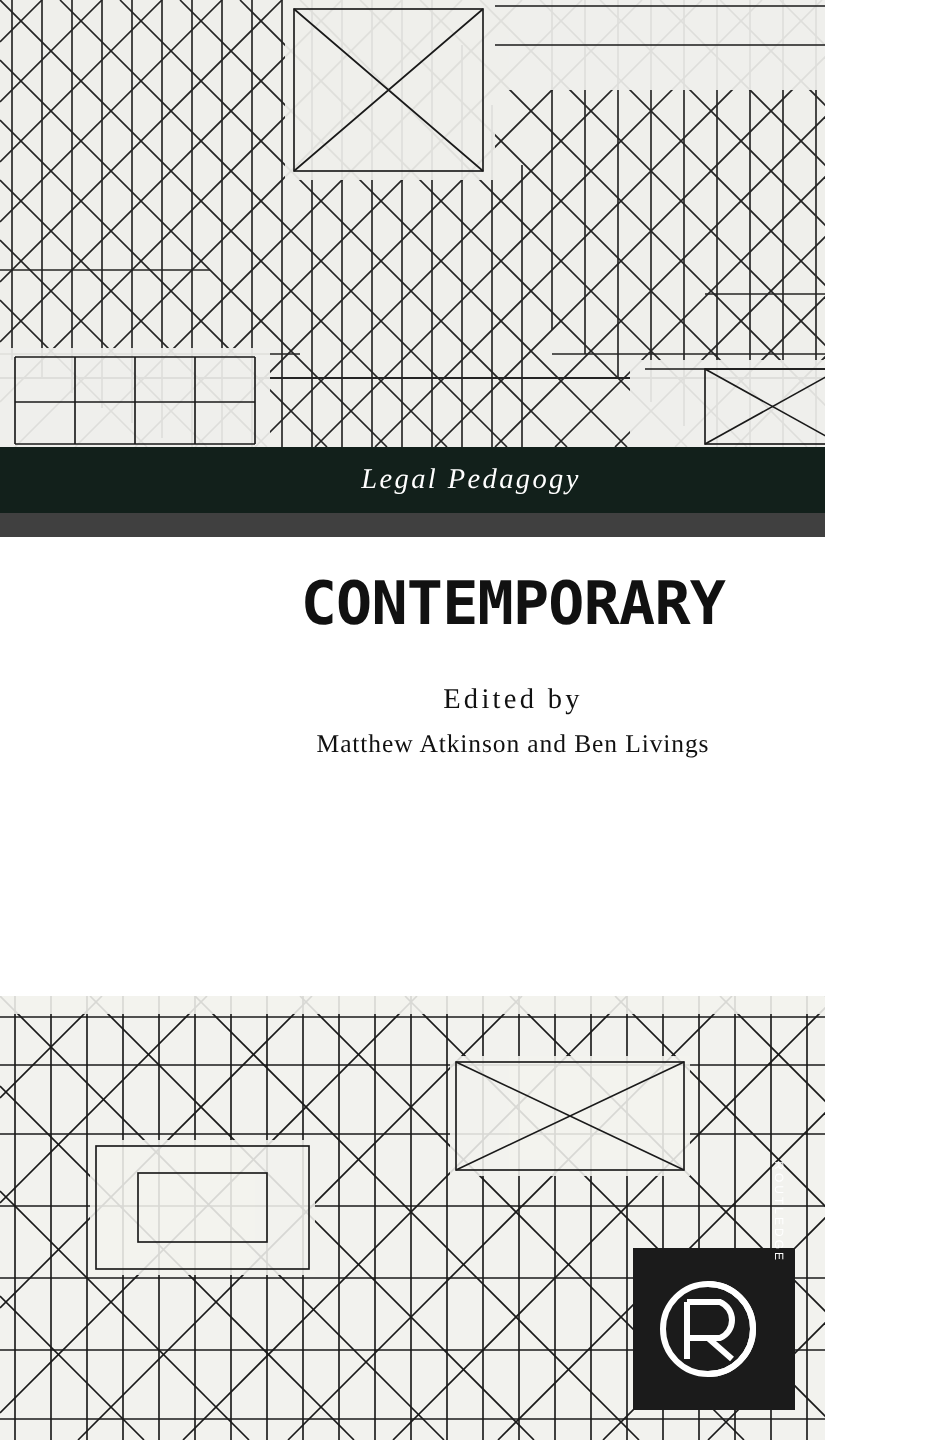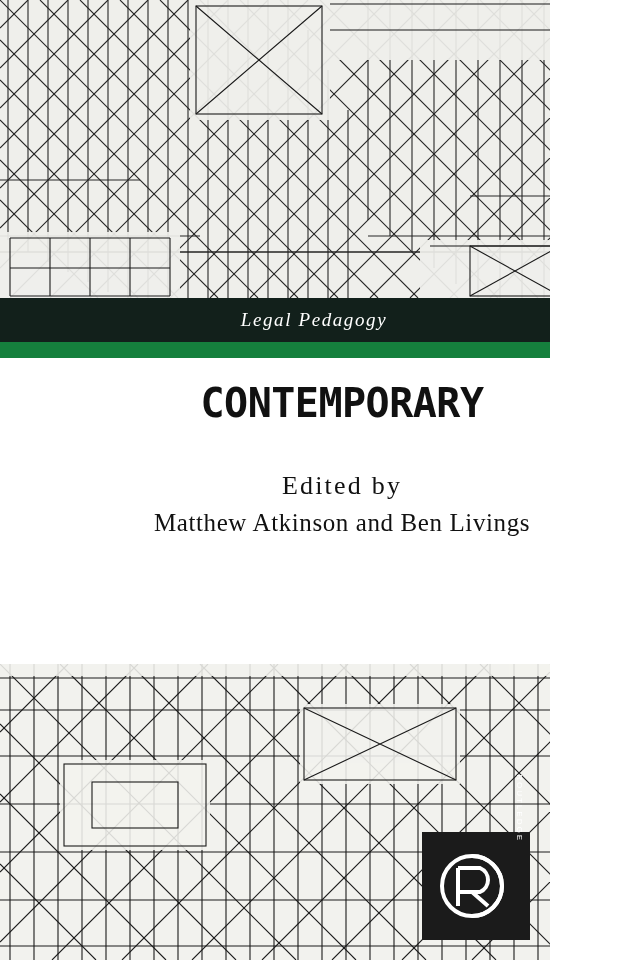--- a/index.html
+++ b/index.html
@@ -7,21 +7,21 @@
     padding: 0;
     background: #ffffff;
   }
   body {
     font-family: "Liberation Sans", sans-serif;
   }
   .cover {
     position: relative;
     width: 550px;
     height: 960px;
-    background: #15803d;
+    background: #404040;
     overflow: hidden;
   }
   
   .art-top {
     position: absolute;
     left: 0; top: 0;
     width: 628px;
     height: 298px;
     background: #efefeb;
     overflow: hidden;
@@ -84,32 +84,32 @@
     margin: 22px 30px 0 30px;
     text-align: center;
     font-family: "DejaVu Sans Mono", monospace;
     font-weight: bold;
     font-size: 22px;
     letter-spacing: -0.3px;
     color: #111111;
     text-transform: uppercase;
   }
   .edited-by {
-    margin-top: 44px;
+    margin-top: 29px;
     text-align: center;
     font-family: "Liberation Serif", serif;
-    font-size: 26px;
+    font-size: 19px;
     letter-spacing: 2.2px;
     color: #111111;
   }
   .editors {
     margin-top: 8px;
     text-align: center;
     font-family: "Liberation Serif", serif;
-    font-size: 25px;
+    font-size: 17px;
     letter-spacing: 0.6px;
     color: #111111;
   }
   
   .logo {
     position: absolute;
     right: 20px;
     bottom: 20px;
     width: 108px;
     height: 108px;

